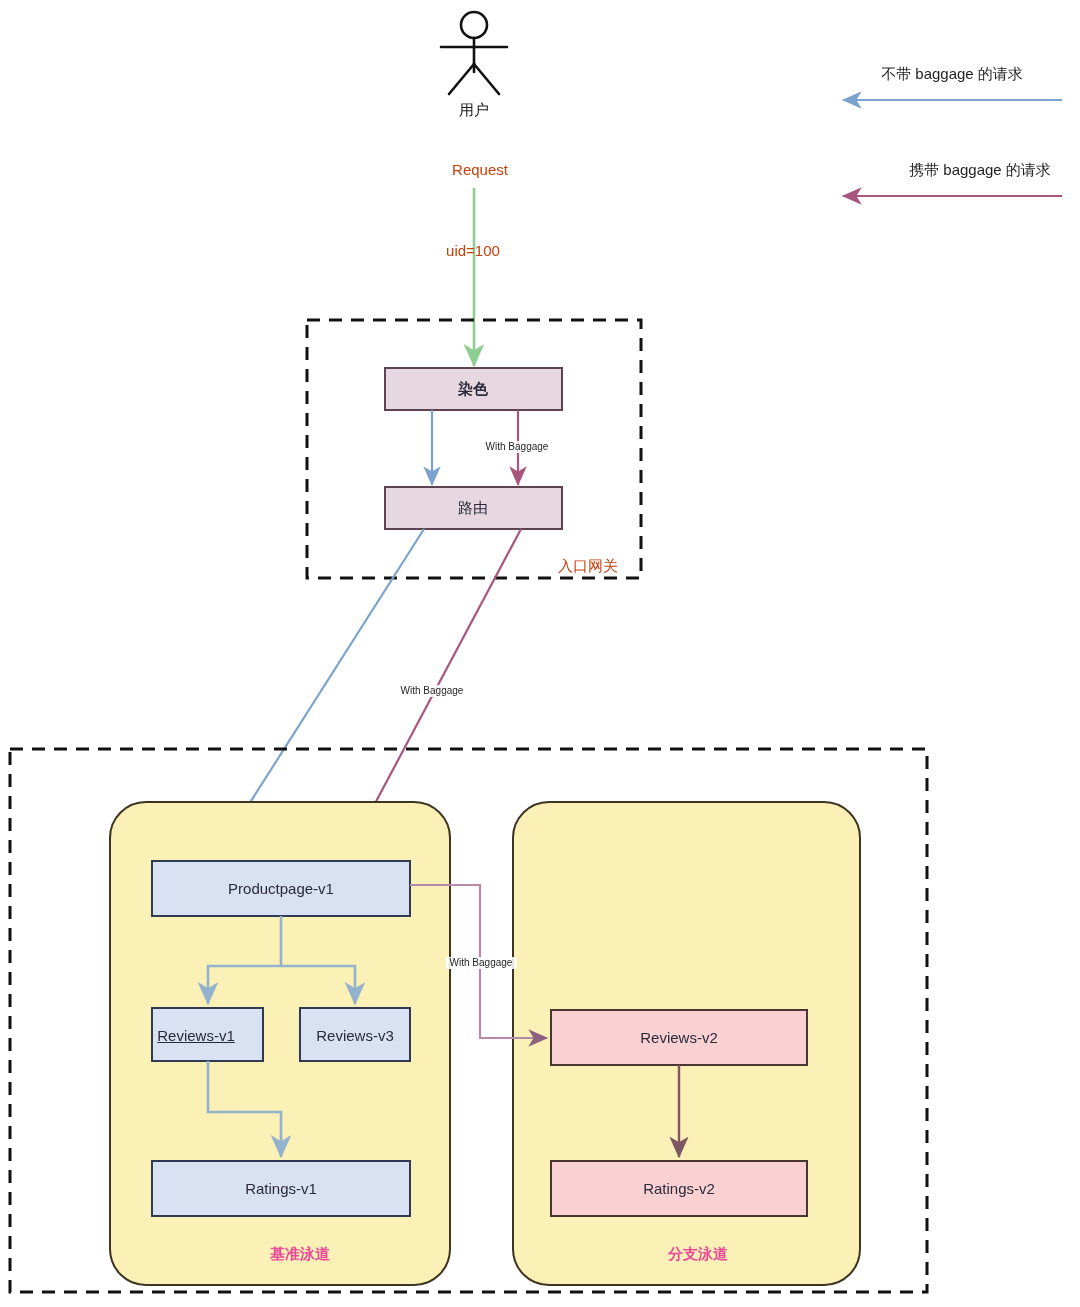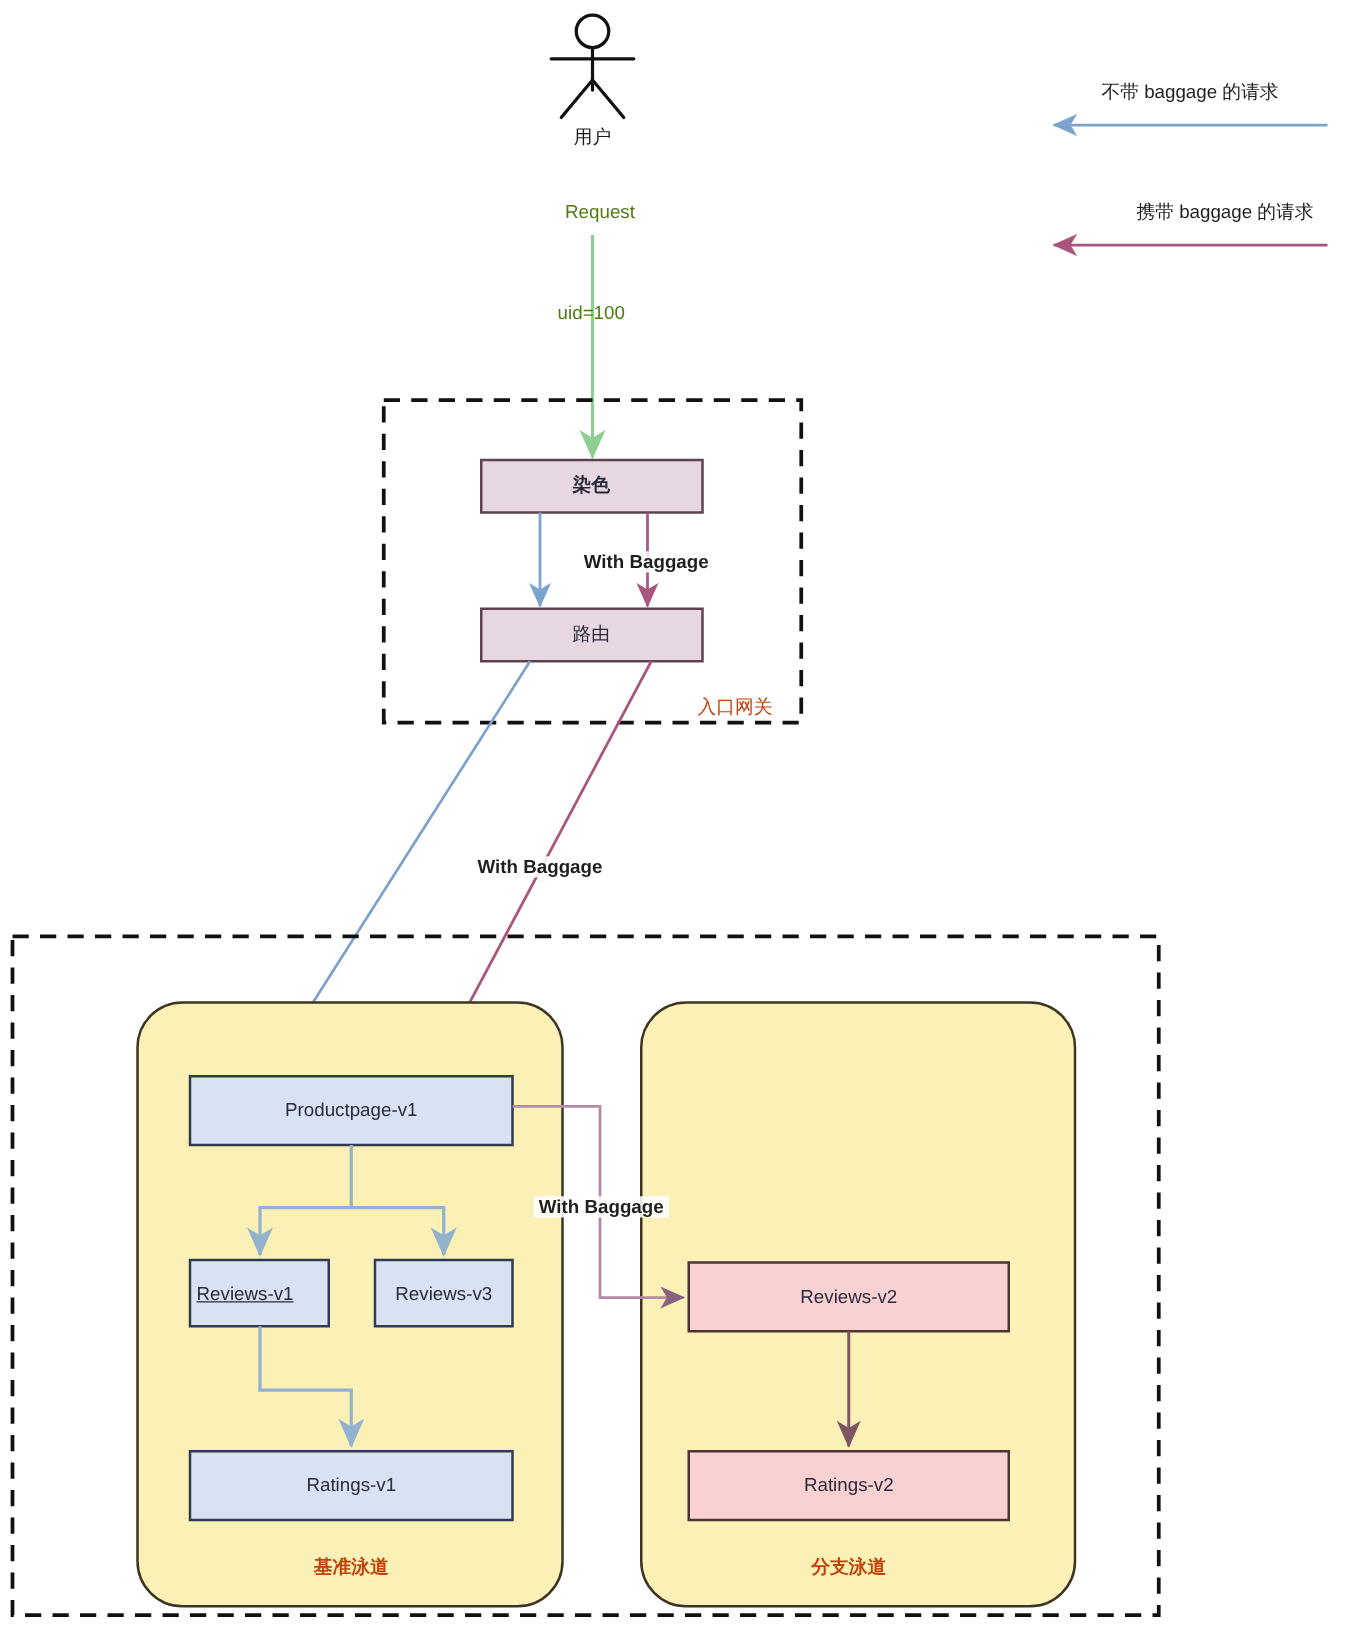--- a/index.html
+++ b/index.html
@@ -20,47 +20,47 @@
   svg.layer {
     position: absolute;
     left: 0;
     top: 0;
     width: 1080px;
     height: 1307px;
   }
   .lbl {
     position: absolute;
     font-family: "Liberation Sans", "DejaVu Sans", sans-serif;
-    color: #4d7c0f;
+    color: #c2410c;
     white-space: nowrap;
     line-height: 1;
   }
   .lbl-center {
     transform: translateX(-50%);
     text-align: center;
   }
   .node-label {
     font-size: 15px;
     color: #2a2a3a;
   }
   .edge-label {
-    font-size: 15px;
+    font-size: 10px;
     color: #1f1f1f;
     background: rgba(255,255,255,0.88);
     padding: 1px 4px;
-    font-weight: bold;
   }
   .legend-label {
     font-size: 15px;
     color: #1f1f1f;
   }
   .lane-title {
     font-size: 15px;
     font-weight: bold;
-    color: #c2410c;
+    color: #ec4899;
+    margin-left: 19px;
   }
   .group-title {
     font-size: 15px;
     color: #c2410c;
   }
   .actor-label {
     font-size: 15px;
     color: #1a1a1a;
   }
 </style>

